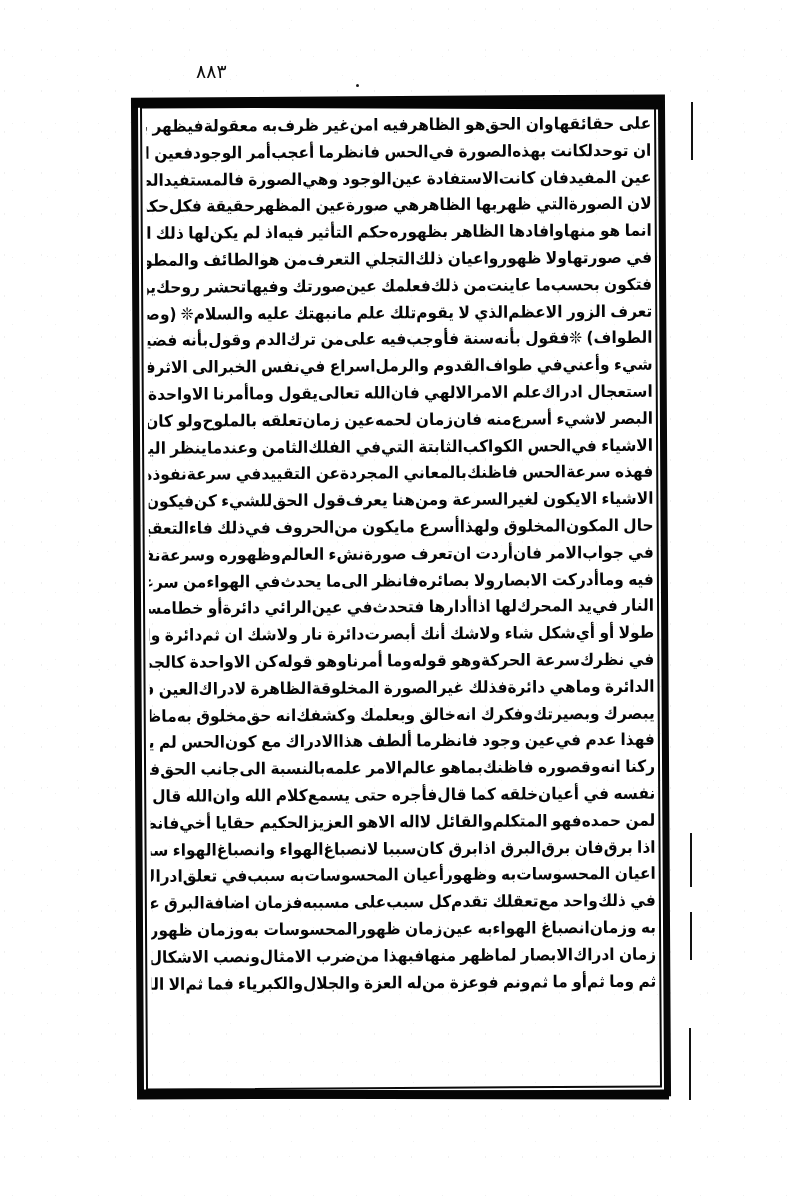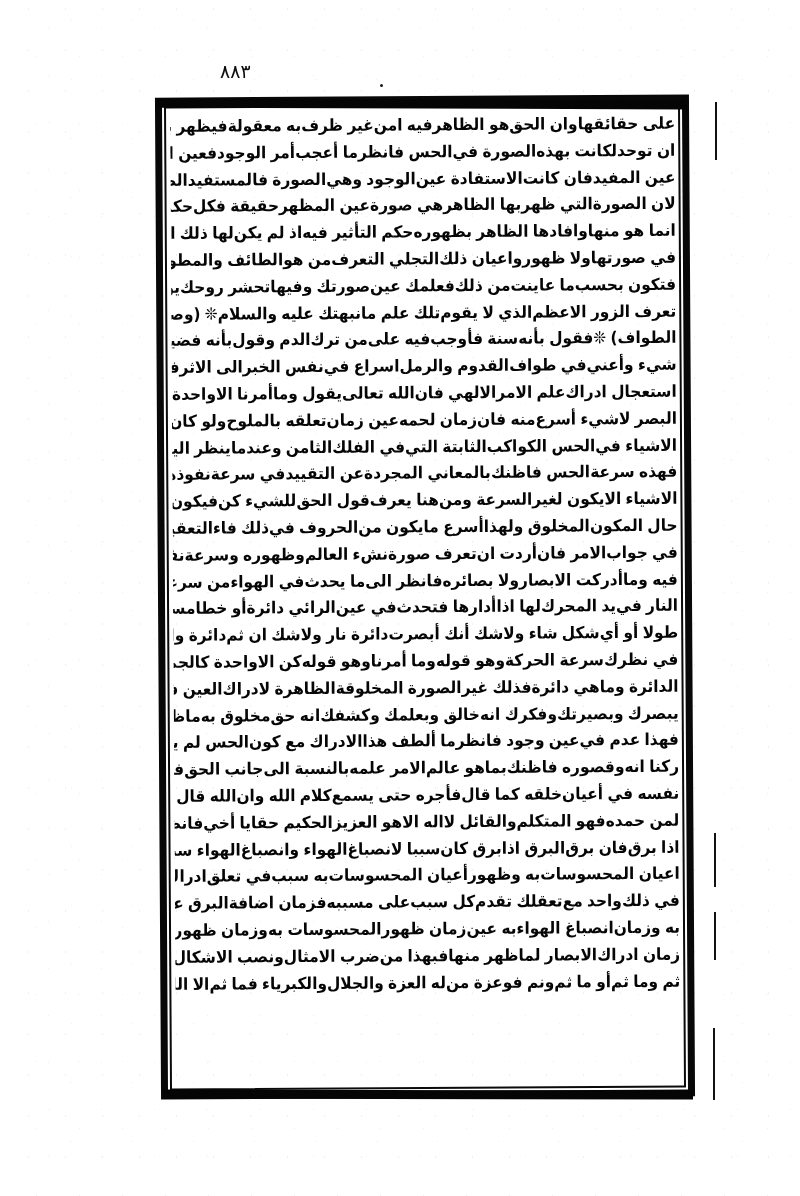--- a/index.html
+++ b/index.html
@@ -15,21 +15,20 @@
     overflow: hidden;
     font-family: "DejaVu Sans", "Liberation Sans", sans-serif;
     -webkit-font-smoothing: antialiased;
   }
 
   
   #page-sheet {
     position: absolute;
     inset: 0;
     background: #ffffff;
-    margin-left: 24px;
   }
 
   
   #paper-grain {
     position: absolute;
     inset: 0;
     pointer-events: none;
     opacity: 0.055;
     background-image:
       radial-gradient(circle at 12% 22%, #000 0.6px, transparent 0.7px),

